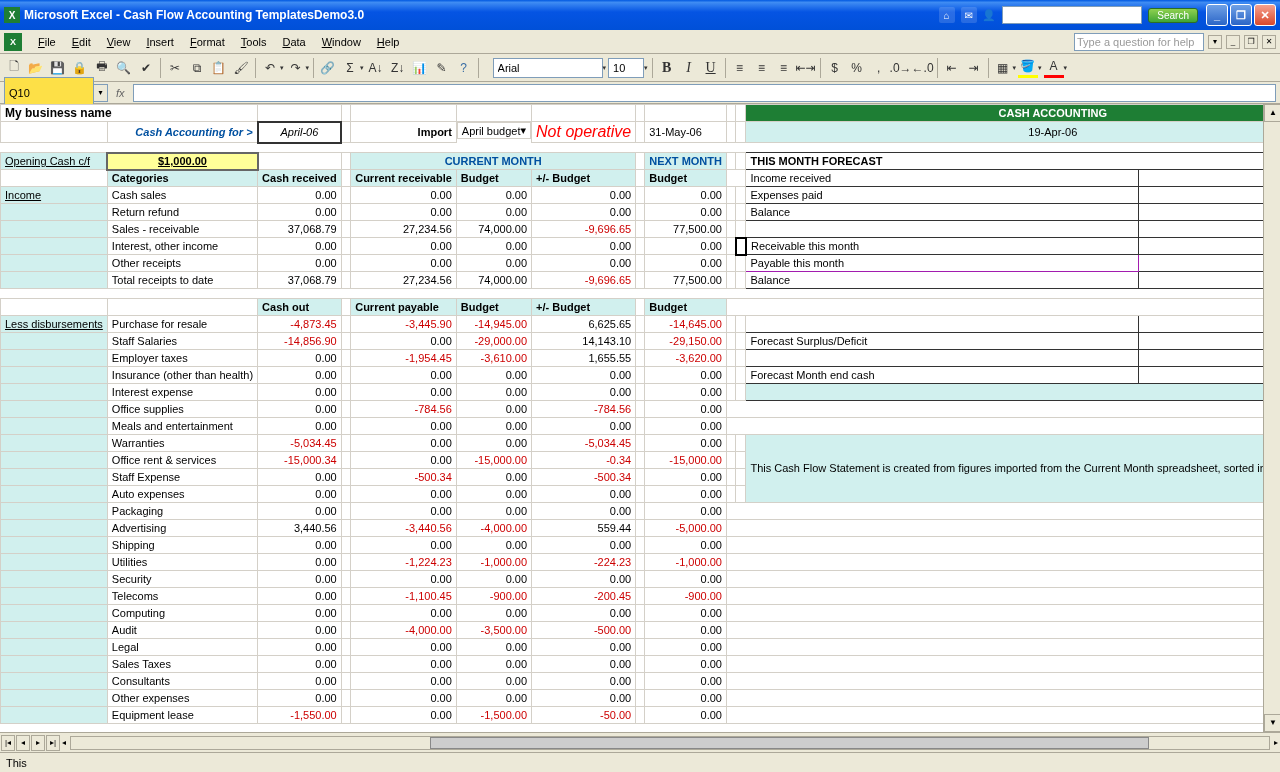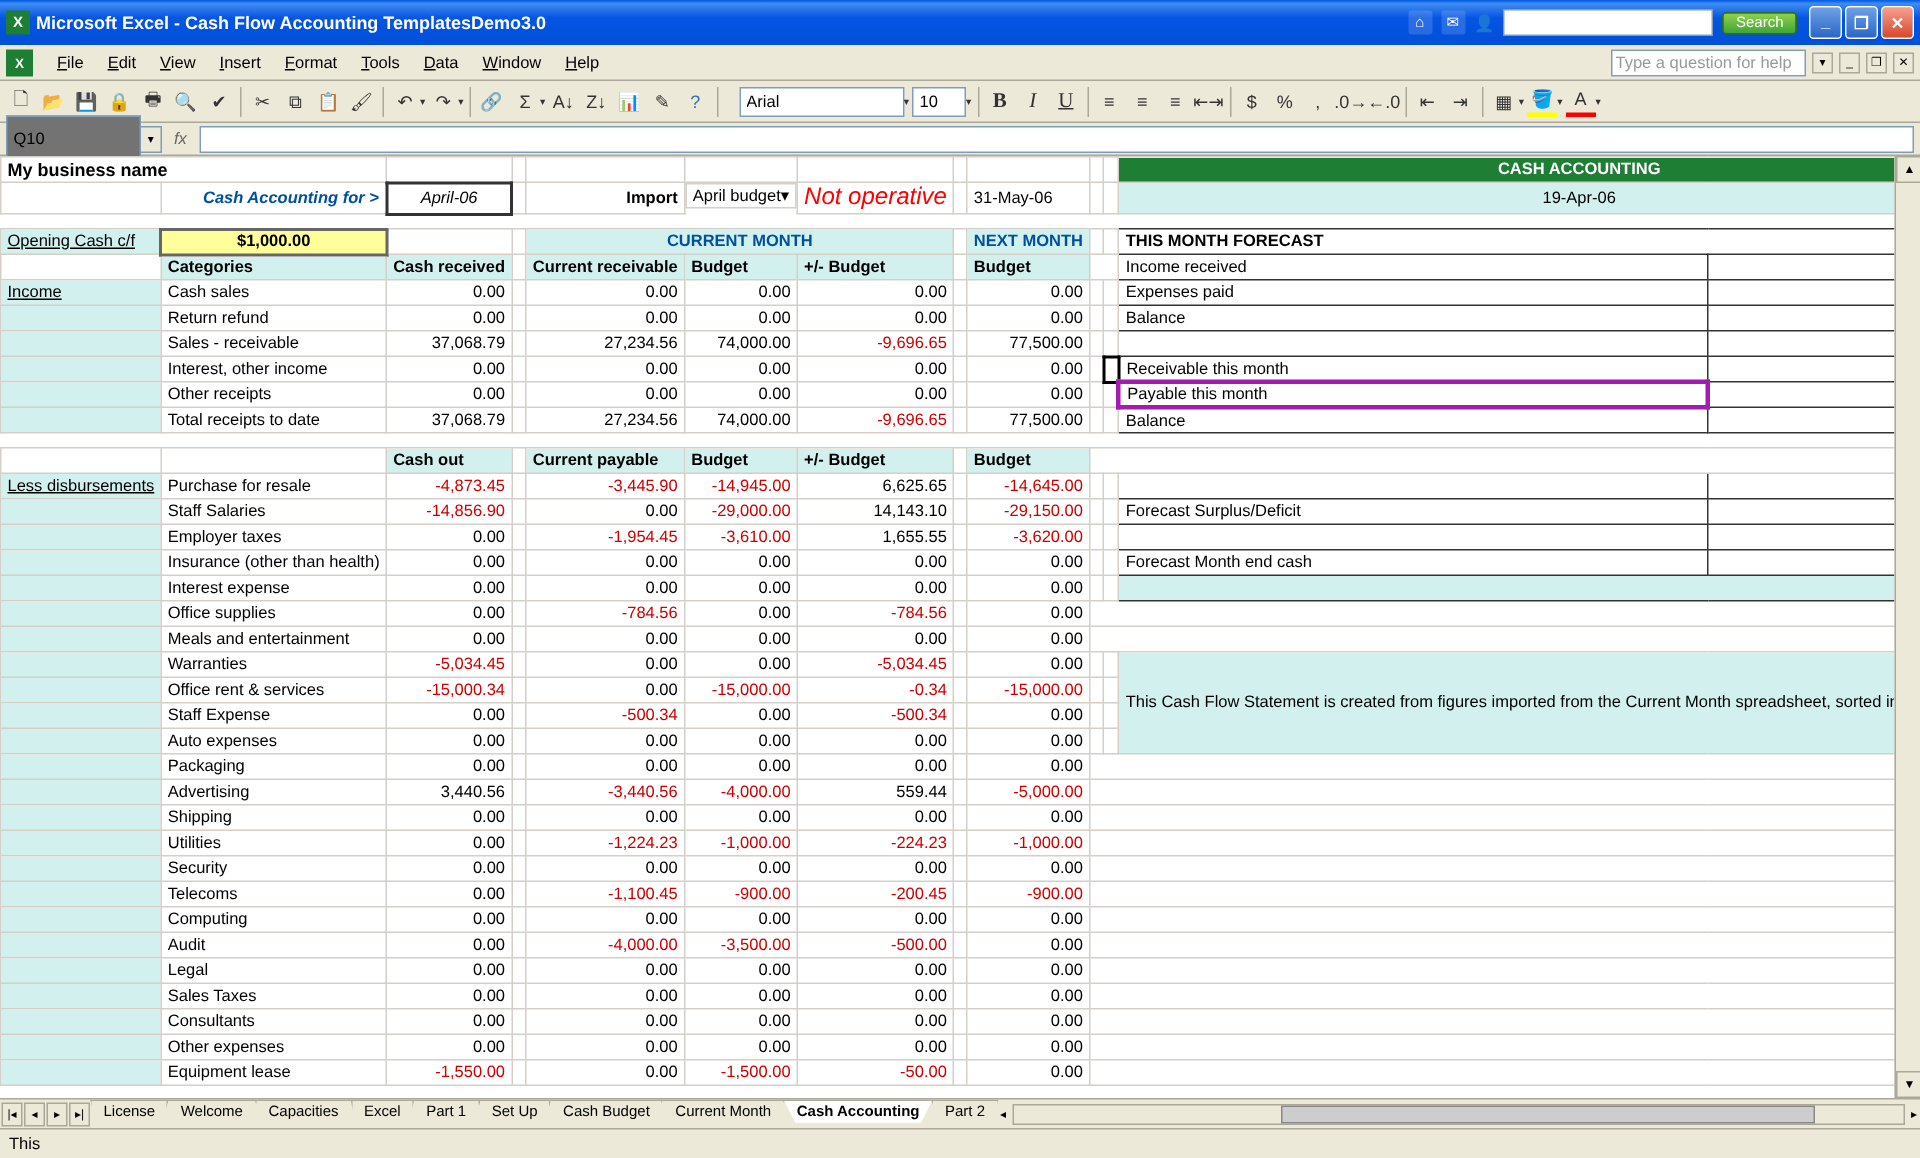--- a/index.html
+++ b/index.html
@@ -31,39 +31,39 @@
 .tool-ico { width: 20px; height: 20px; display: inline-flex; align-items: center; justify-content: center; font-size: 12px; color: #333; }
 .tool-sep { width: 1px; height: 20px; background: #aca899; margin: 0 2px; }
 .font-name { border: 1px solid #7f9db9; background: white; width: 110px; height: 20px; font-size: 11px; padding: 0 4px; }
 .font-size { border: 1px solid #7f9db9; background: white; width: 36px; height: 20px; font-size: 11px; padding: 0 4px; }
 .tool-bold { font-weight: bold; font-family: "Times New Roman"; font-size: 14px; }
 .tool-italic { font-style: italic; font-family: "Times New Roman"; font-size: 14px; }
 .tool-underline { text-decoration: underline; font-family: "Times New Roman"; font-size: 14px; }
 .drop-arrow { font-size: 7px; color: #333; margin-left: -2px; }
 
 .namebox-row { background: #ece9d8; height: 22px; border-bottom: 1px solid #aca899; display: flex; align-items: center; }
-.namebox { border: 1px solid #7f9db9; background: #737373; width: 90px; height: 18px; font-size: 11px; padding: 15px 4px; margin-left: 4px; display: flex; align-items: center; }
+.namebox { border: 1px solid #7f9db9; background: #fde047; width: 90px; height: 18px; font-size: 11px; padding: 15px 4px; margin-left: 4px; display: flex; align-items: center; }
 .namebox-arrow { width: 14px; height: 18px; border: 1px solid #7f9db9; border-left: none; background: #ece9d8; display: flex; align-items: center; justify-content: center; font-size: 8px; }
 .fx { padding: 0 8px; font-style: italic; color: #666; }
 .formula-bar { flex: 1; background: white; border: 1px solid #7f9db9; height: 18px; margin-right: 4px; }
 
 .content { display: flex; height: calc(772px - 30px - 24px - 28px - 22px - 20px - 20px); background: white; }
 .sheet-area { flex: 1; overflow: hidden; position: relative; background: white; }
 .scroll-v { width: 17px; background: #ece9d8; border-left: 1px solid #aca899; position: relative; }
 .scroll-v::before { content: "▲"; position: absolute; top: 0; width: 100%; text-align: center; font-size: 8px; background: #ece9d8; height: 16px; line-height: 16px; border: 1px solid #aca899; }
 .scroll-v::after { content: "▼"; position: absolute; bottom: 0; width: 100%; text-align: center; font-size: 8px; background: #ece9d8; height: 16px; line-height: 16px; border: 1px solid #aca899; }
 
 .grid-table { border-collapse: collapse; width: 100%; font-size: 11px; }
 .grid-table td { border: 1px solid #d4d0c8; padding: 1px 4px; height: 17px; white-space: nowrap; overflow: hidden; }
 .grid-table td.num { text-align: right; }
 .red { color: #cc0000; }
 .bold { font-weight: bold; }
 .header-row td { background: #d1f0ee; font-weight: bold; }
 .section-lbl { background: #d1f0ee; text-decoration: underline; }
-.yellow-cell { background: #ffff99; border: 2px solid #666 !important; font-weight: bold; text-align: center; }
+.yellow-cell { background: #ffff99; border: 2px solid #666 !important; font-weight: bold; text-align: center; text-decoration: underline; }
 .period-cell { border: 2px solid #333 !important; font-weight: normal; font-style: italic; text-align: center; }
 .import-select { border: 1px solid #333; background: white; display: flex; justify-content: space-between; align-items: center; padding: 0 2px; }
 .not-op { color: red; font-style: italic; font-size: 16px; }
 .title-bn { font-weight: bold; font-size: 12px; }
 .cash-acc-for { color: #0050a0; font-weight: bold; font-style: italic; text-align: right; }
 .cash-accounting-hdr { background: #1e7e34; color: white; font-weight: bold; text-align: center; padding: 2px; }
 .info-box { background: #d1f0ee; border: 1px solid #333; padding: 4px; font-size: 11px; line-height: 1.3; }
 .selected-cell { border: 2px solid #000 !important; }
 .col-B { width: 160px; }
 .col-num { width: 78px; }
@@ -322,21 +322,21 @@
             <td>Other receipts</td>
             <td class="num">0.00</td>
             <td></td>
             <td class="num">0.00</td>
             <td class="num">0.00</td>
             <td class="num">0.00</td>
             <td></td>
             <td class="num">0.00</td>
             <td></td>
             <td></td>
-            <td style="border:3px solid #a21caf">Payable this month</td>
+            <td style="border:1px solid #a21caf">Payable this month</td>
             <td class="num red" style="border:1px solid #333">-22,950.49</td>
           </tr>
           <tr>
             <td class="section-lbl"></td>
             <td>Total receipts to date</td>
             <td class="num">37,068.79</td>
             <td></td>
             <td class="num">27,234.56</td>
             <td class="num">74,000.00</td>
             <td class="num red">-9,696.65</td>
@@ -677,32 +677,20 @@
     </table>
   </div>
   <div class="scroll-v"></div>
 </div>
 
 <div class="sheet-tabs">
   <div class="tab-nav">|◂</div>
   <div class="tab-nav">◂</div>
   <div class="tab-nav">▸</div>
   <div class="tab-nav">▸|</div>
-  <div id="tabs-holder" style="display:flex">
-      <div class="tab">License</div>
-      <div class="tab">Welcome</div>
-      <div class="tab">Capacities</div>
-      <div class="tab">Excel</div>
-      <div class="tab">Part 1</div>
-      <div class="tab">Set Up</div>
-      <div class="tab">Cash Budget</div>
-      <div class="tab">Current Month</div>
-      <div class="tab active">Cash Accounting</div>
-      <div class="tab">Part 2</div>
-    </div>
   <div style="font-size:8px;padding:0 2px">◂</div>
   <div class="hscroll">
       <div class="hscroll-thumb"></div>
     </div>
   <div style="font-size:8px;padding:0 2px">▸</div>
 </div>
 
 <div class="statusbar">
   <span>This</span>
 </div>

